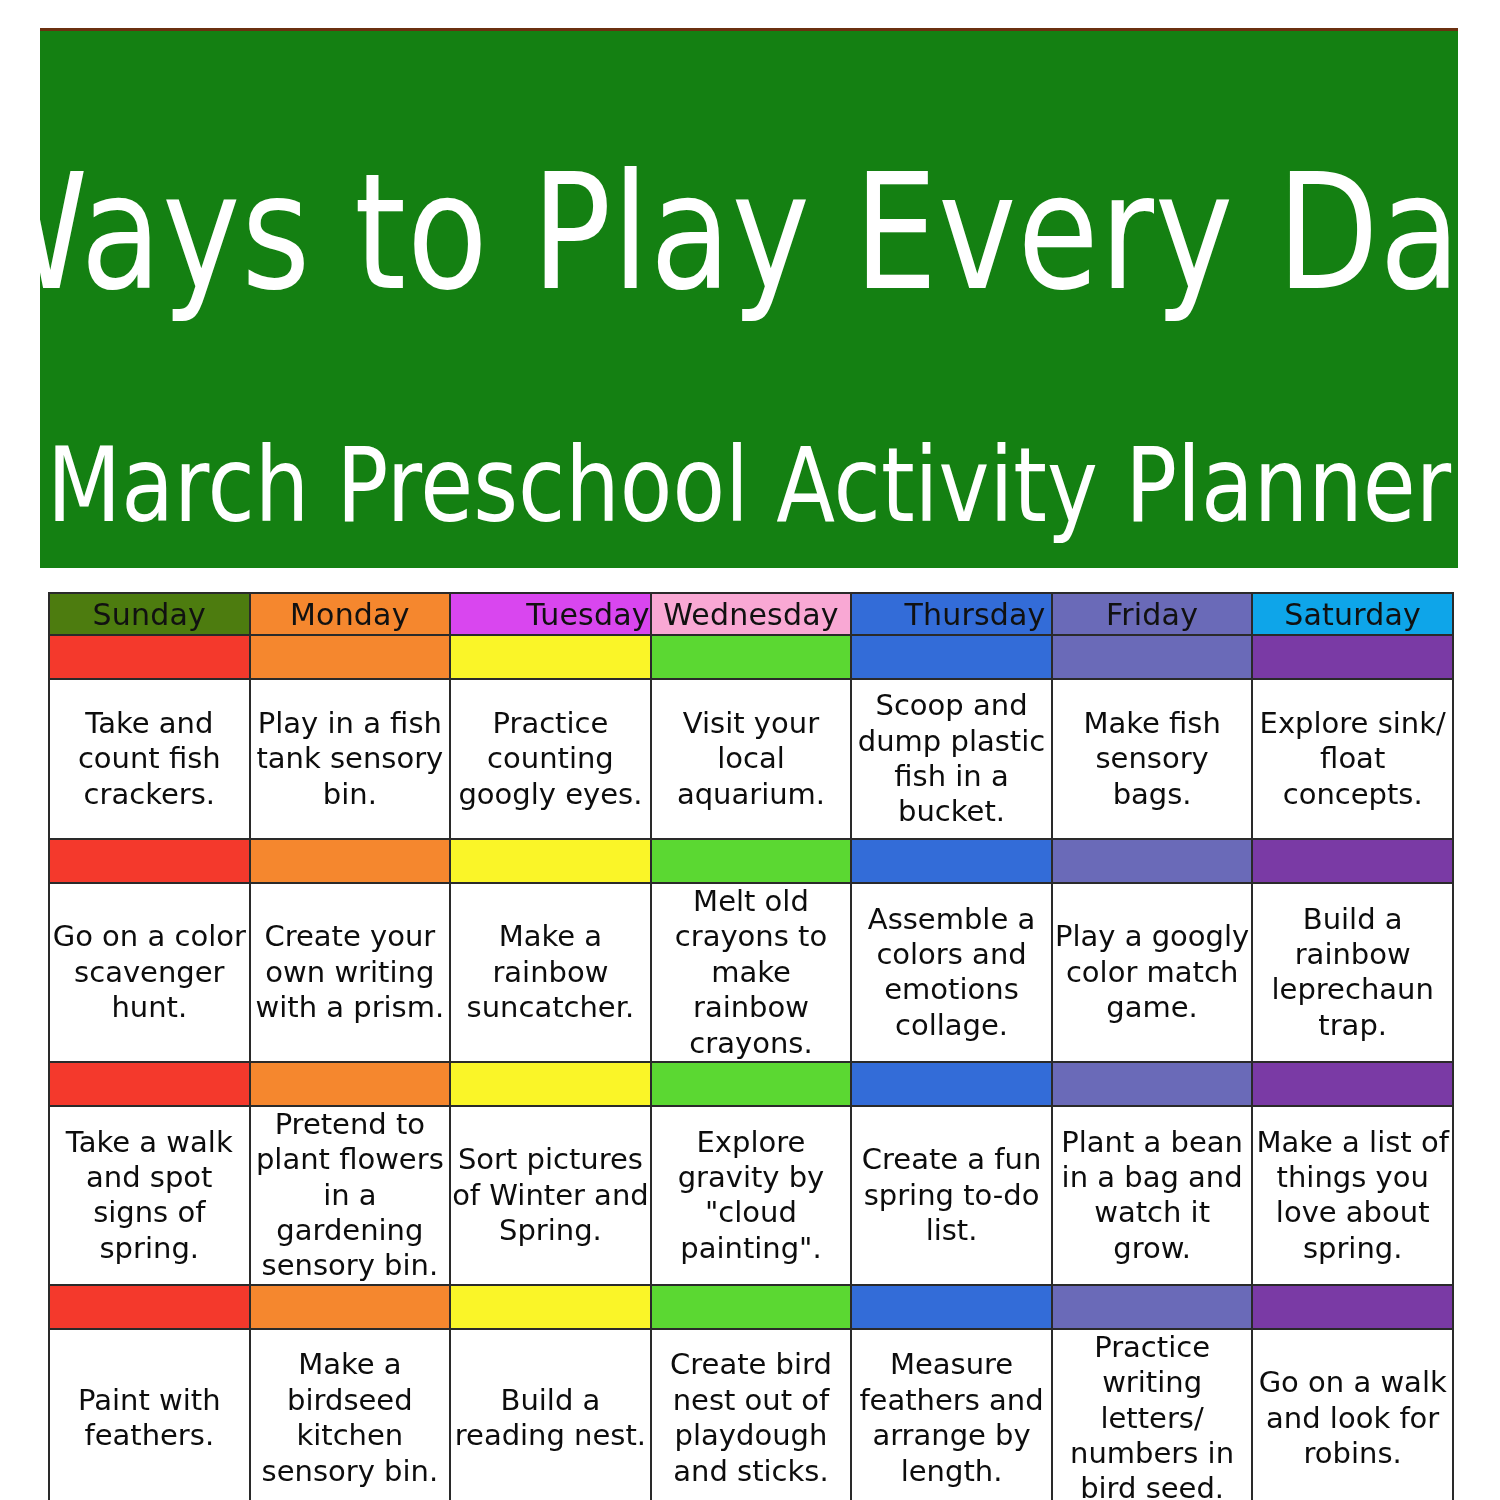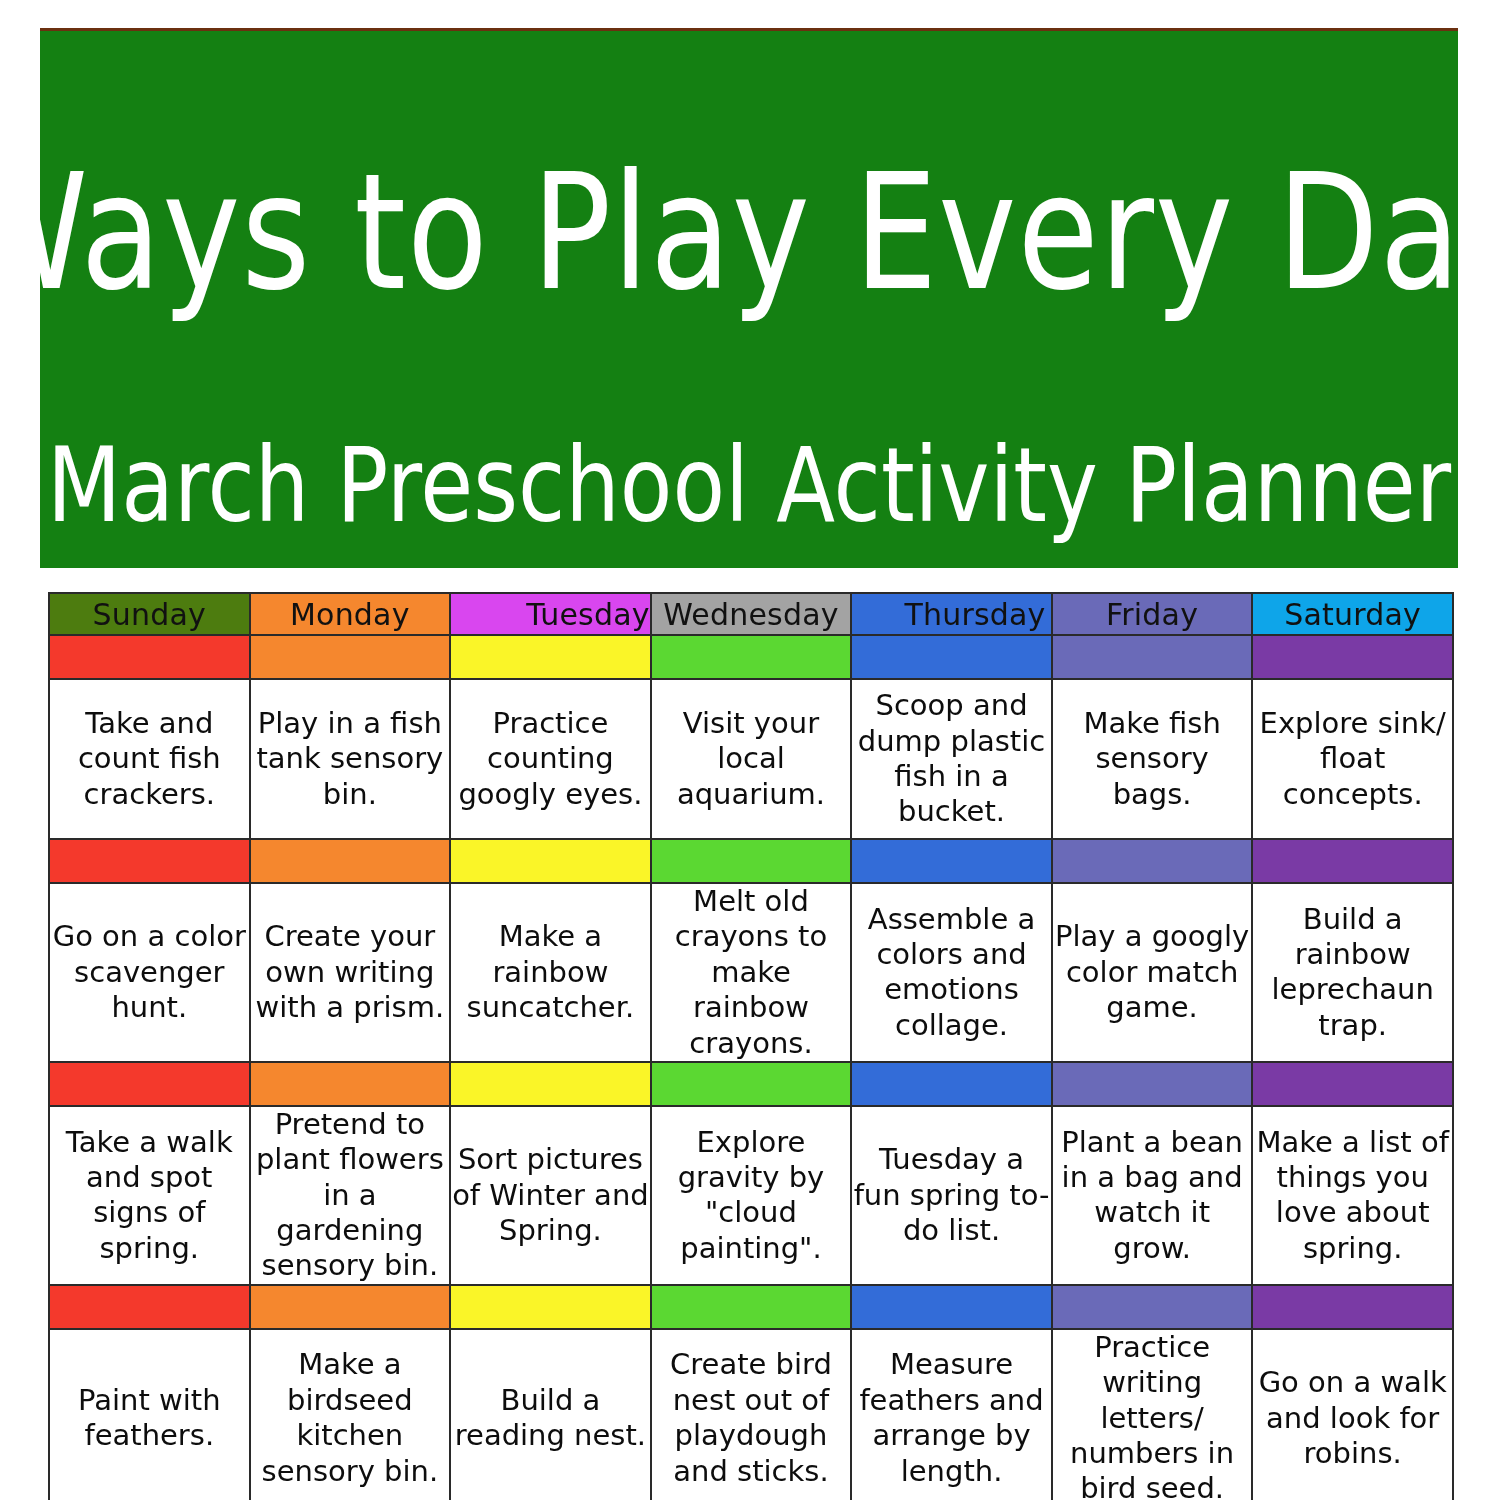--- a/index.html
+++ b/index.html
@@ -125,21 +125,21 @@
     <div class="banner-title">Ways to Play Every Day</div>
     <div class="banner-subtitle">March Preschool Activity Planner</div>
   </div>
 
   <table class="calendar">
     <thead>
       <tr id="head-row">
           <th class="day-head" style="background: #4d7c0f;"><span>Sunday</span></th>
           <th class="day-head" style="background: rgb(245, 135, 46); margin-top: 32px;"><span>Monday</span></th>
           <th class="day-head" style="background: #d946ef; text-align: right;"><span>Tuesday</span></th>
-          <th class="day-head" style="background: #a3a3a3;"><span>Wednesday</span></th>
+          <th class="day-head" style="background: #f9a8d4;"><span>Wednesday</span></th>
           <th class="day-head" style="background: rgb(51, 108, 216); padding-left: 47px;"><span>Thursday</span></th>
           <th class="day-head" style="background: rgb(106, 106, 184);"><span>Friday</span></th>
           <th class="day-head" style="background: #0ea5e9;"><span>Saturday</span></th>
         </tr>
       <tr id="band-row-0">
           <td class="color-band" style="background: rgb(244, 57, 44);"></td>
           <td class="color-band" style="background: rgb(245, 135, 46);"></td>
           <td class="color-band" style="background: rgb(250, 245, 40);"></td>
           <td class="color-band" style="background: rgb(91, 216, 50);"></td>
           <td class="color-band" style="background: rgb(51, 108, 216);"></td>
@@ -182,21 +182,21 @@
           <td class="color-band" style="background: rgb(91, 216, 50);"></td>
           <td class="color-band" style="background: rgb(51, 108, 216);"></td>
           <td class="color-band" style="background: rgb(106, 106, 184);"></td>
           <td class="color-band" style="background: rgb(122, 58, 165);"></td>
         </tr>
         <tr>
           <td class="activity r3"><span>Take a walk and spot signs of spring.</span></td>
           <td class="activity r3"><span>Pretend to plant flowers in a gardening sensory bin.</span></td>
           <td class="activity r3"><span>Sort pictures of Winter and Spring.</span></td>
           <td class="activity r3"><span>Explore gravity by "cloud painting".</span></td>
-          <td class="activity r3"><span>Tuesday a fun spring to-do list.</span></td>
+          <td class="activity r3"><span>Create a fun spring to-do list.</span></td>
           <td class="activity r3"><span>Plant a bean in a bag and watch it grow.</span></td>
           <td class="activity r3"><span>Make a list of things you love about spring.</span></td>
         </tr>
         <tr>
           <td class="color-band" style="background: rgb(244, 57, 44);"></td>
           <td class="color-band" style="background: rgb(245, 135, 46);"></td>
           <td class="color-band" style="background: rgb(250, 245, 40);"></td>
           <td class="color-band" style="background: rgb(91, 216, 50);"></td>
           <td class="color-band" style="background: rgb(51, 108, 216);"></td>
           <td class="color-band" style="background: rgb(106, 106, 184);"></td>

